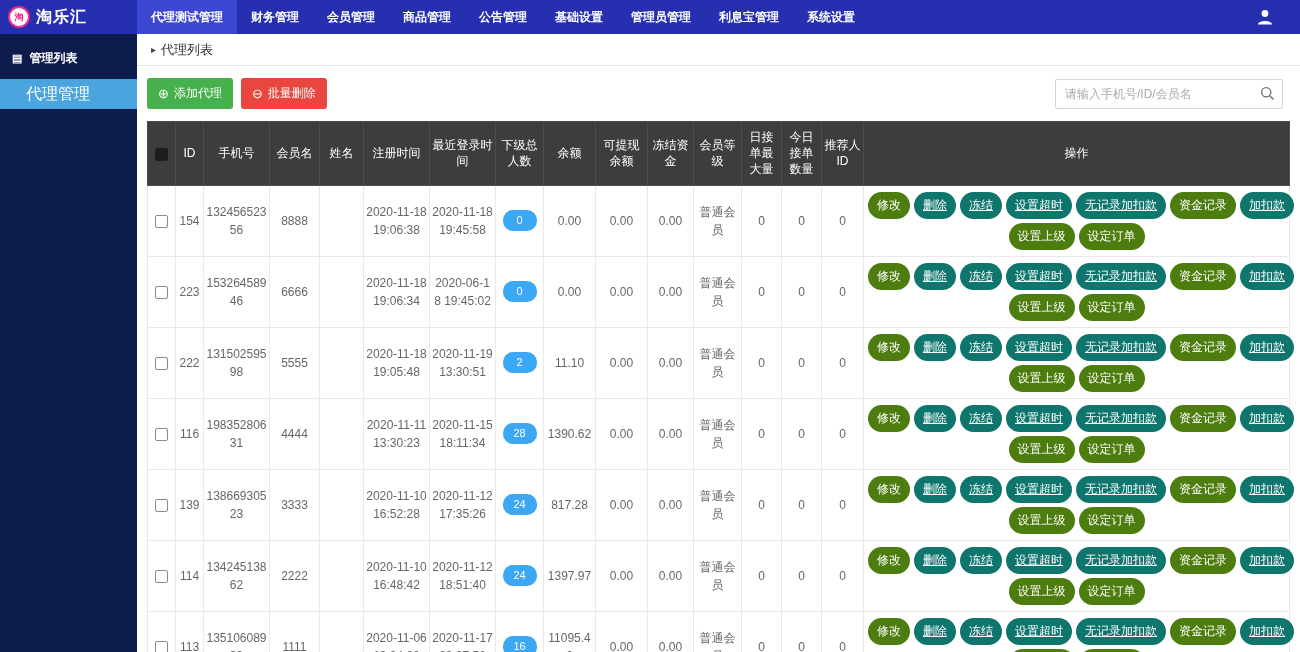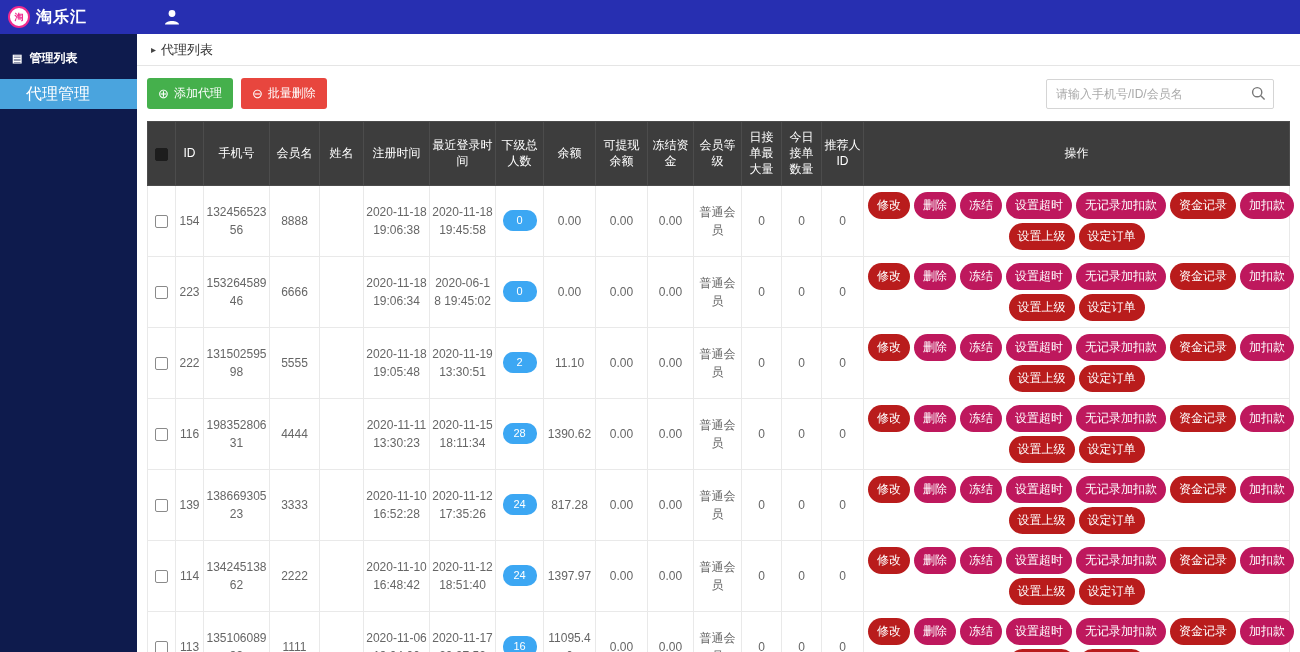--- a/index.html
+++ b/index.html
@@ -25,47 +25,58 @@
   
   .main { margin-left: 137px; background: #fff; min-height: 618px; }
   .breadcrumb { height: 32px; padding: 0 14px; font-size: 13px; color: #333; border-bottom: 1px solid #e5e5e5; display: flex; align-items: center; gap: 5px; }
   .crumb-arrow { font-size: 10px; color: #444; }
 
   .toolbar { display: flex; align-items: center; padding: 12px 10px 12px 10px; }
   .tb-btn { border: none; color: #fff; border-radius: 3px; padding: 7px 11px; font-size: 12px; display: flex; align-items: center; gap: 5px; cursor: pointer; font-family: inherit; }
   .btn-add { background: #45b04c; }
   .btn-del { background: #e8463e; margin-left: 8px; }
   .tb-btn .ico { font-size: 13px; line-height: 1; }
-  .search-wrap { margin-left: auto; position: relative; margin-right: 16px; }
+  .search-wrap { margin-left: auto; position: relative; margin-right: 7px; }
   .search-input { width: 228px; height: 30px; border: 1px solid #d5d5d5; border-radius: 2px; padding: 0 30px 0 9px; font-size: 12px; color: #333; font-family: inherit; outline: none; }
   .search-input::placeholder { color: #aaa; }
   .search-icon { position: absolute; right: 8px; top: 7px; cursor: pointer; }
 
   
   .table-wrap { padding: 0 10px 16px 10px; }
   table { width: 100%; border-collapse: collapse; table-layout: fixed; }
   th { background: #3d3d3d; color: #fff; font-size: 12px; font-weight: normal; padding: 7px 2px; border: 1px solid #4c4c4c; text-align: center; word-break: break-all; line-height: 1.35; }
   td { border: 1px solid #e9e9e9; font-size: 12px; color: #666; text-align: center; padding: 5px 2px; background: #fff; word-break: break-all; line-height: 1.5; }
   .cb { display: inline-block; width: 13px; height: 13px; border: 1px solid #8a8a8a; background: #fff; vertical-align: middle; cursor: pointer; border-radius: 2px; }
   .cb.checked { background: #1d1d1d; border-color: #1d1d1d; }
   .pill { display: inline-block; min-width: 34px; padding: 2px 8px; background: #3ca7f3; color: #fff; border-radius: 10px; font-size: 11px; }
   .ops { padding: 4px 2px; }
   .ops-line { text-align: center; white-space: nowrap; }
   .op-btn { display: inline-block; border: none; color: #fff; font-size: 12px; padding: 5px 9px; border-radius: 14px; margin: 2px 2px; cursor: pointer; font-family: inherit; white-space: nowrap; }
-  .op-btn.blue { background: #b91c1c; }
-  .op-btn.orange { background: #be185d; }
+  .op-btn.blue { background: #4d7c0f; }
+  .op-btn.orange { background: #0f766e; text-decoration: underline; }
 </style>
 </head>
 <body>
 
 <div class="topbar">
   <div class="brand">
     <span class="brand-logo">淘</span>
     <span class="brand-name">淘乐汇</span>
   </div>
+  <div class="top-nav">
+      <div class="nav-item active">代理测试管理</div>
+      <div class="nav-item">财务管理</div>
+      <div class="nav-item">会员管理</div>
+      <div class="nav-item">商品管理</div>
+      <div class="nav-item">公告管理</div>
+      <div class="nav-item">基础设置</div>
+      <div class="nav-item">管理员管理</div>
+      <div class="nav-item">利息宝管理</div>
+      <div class="nav-item">系统设置</div>
+    </div>
   <div class="topbar-user">
     <svg width="20" height="20" viewBox="0 0 20 20">
       <circle cx="10" cy="6.5" r="3.4" fill="#ffffff"></circle>
       <path d="M3 17.5 C3 12.8 17 12.8 17 17.5 Z" fill="#ffffff"></path>
     </svg>
   </div>
 </div>
 
 <div class="sidebar">
   <div class="side-group">

